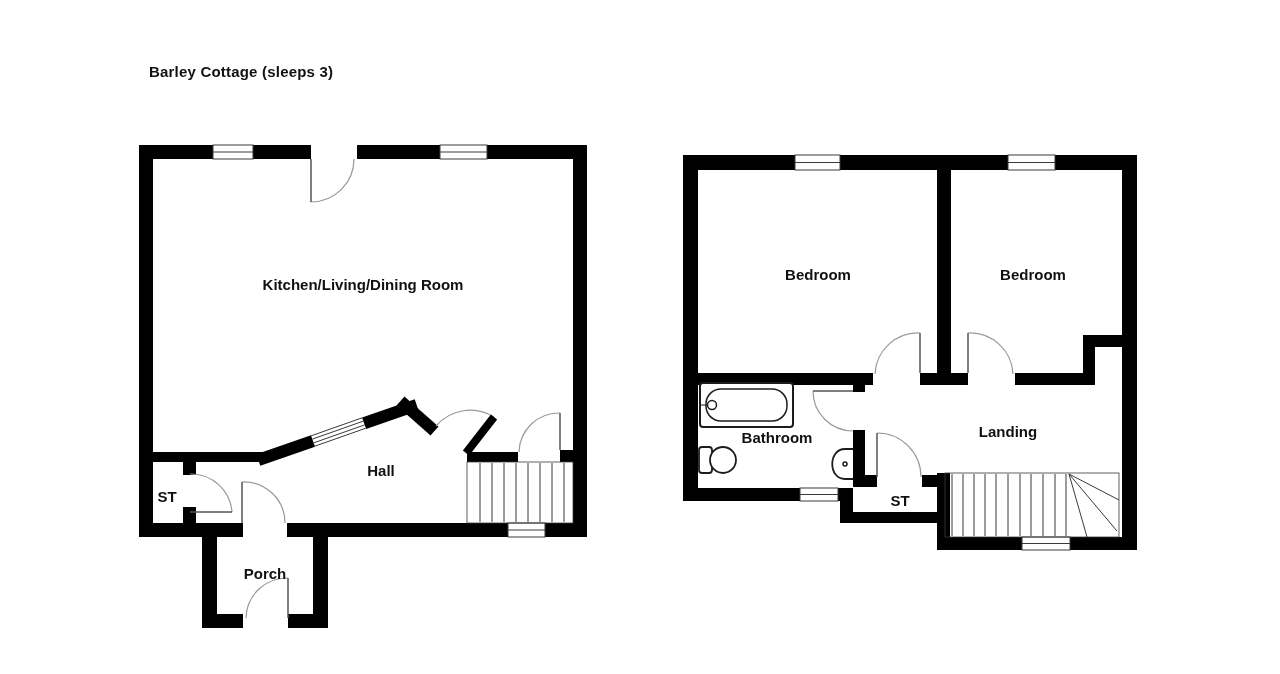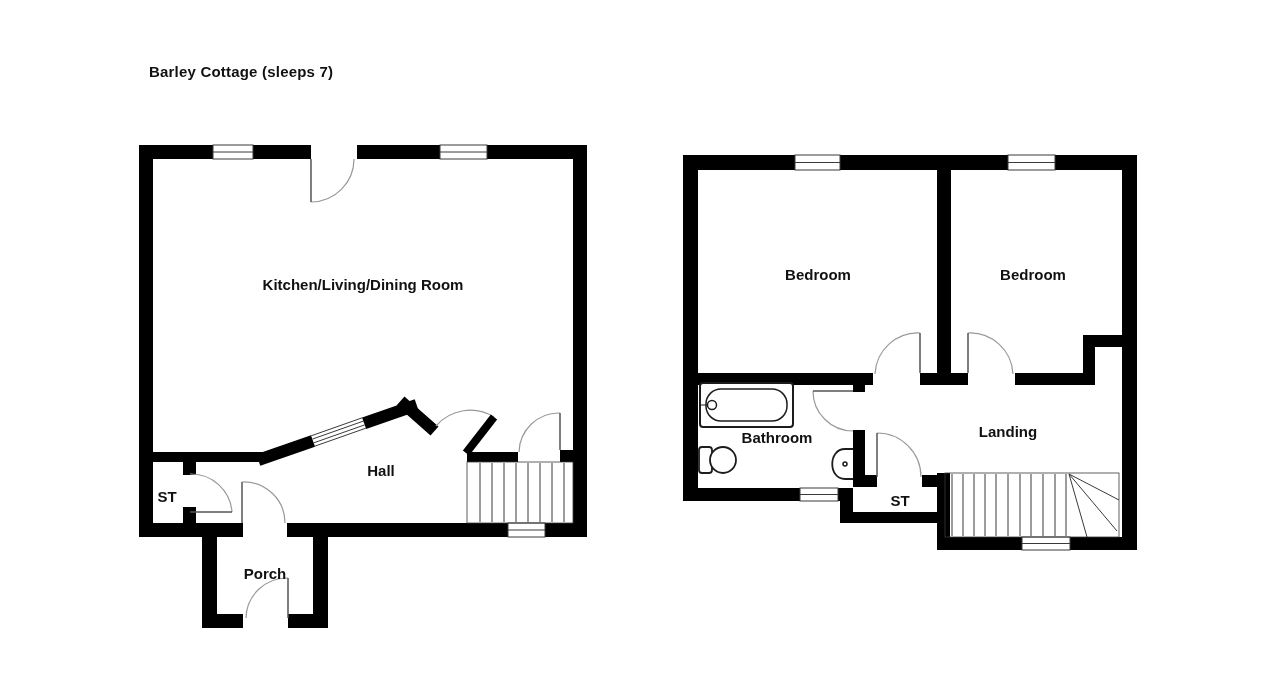--- a/index.html
+++ b/index.html
@@ -6,21 +6,21 @@
   .canvas{position:relative;width:1280px;height:674px;background:#ffffff;overflow:hidden;
           font-family:"Liberation Sans","DejaVu Sans",sans-serif;}
   .plan-title{position:absolute;left:149px;top:63px;font-size:15px;font-weight:bold;color:#111;
               letter-spacing:0.2px;}
   svg text{font-family:"Liberation Sans","DejaVu Sans",sans-serif;font-weight:bold;fill:#111;}
 </style>
 </head>
 <body>
 
 <div class="canvas">
-  <div class="plan-title">Barley Cottage (sleeps 7)</div>
+  <div class="plan-title">Barley Cottage (sleeps 3)</div>
   <svg id="plan-svg" width="1280" height="674" viewBox="0 0 1280 674">
       <g>
         <g fill="#000000">
           <rect x="139" y="145" width="74" height="14"></rect>
           <rect x="253" y="145" width="58" height="14"></rect>
           <rect x="357" y="145" width="83" height="14"></rect>
           <rect x="487" y="145" width="100" height="14"></rect>
           <rect x="139" y="145" width="14" height="392"></rect>
           <rect x="573" y="145" width="14" height="392"></rect>
           <rect x="139" y="523" width="104" height="14"></rect>

